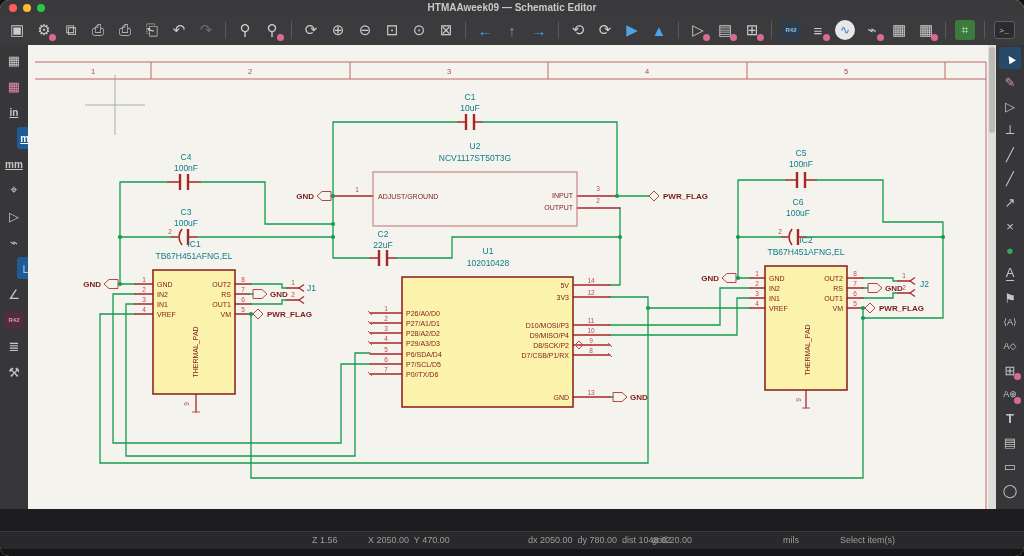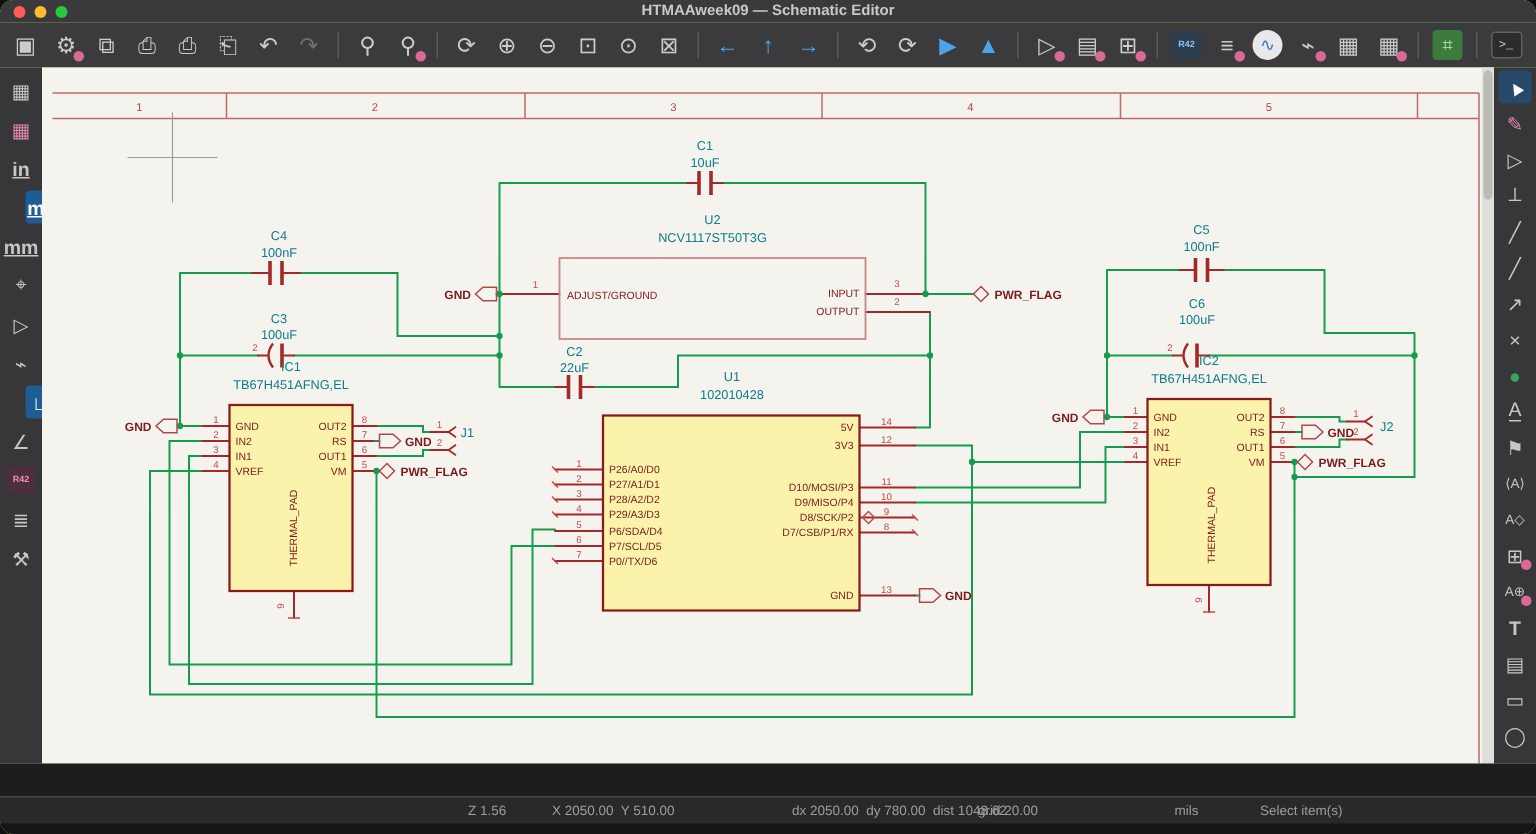--- a/index.html
+++ b/index.html
@@ -26,21 +26,21 @@
   .pcbchip{background:#3d7a3d;border-radius:3px;width:20px;height:20px;color:#bfe8bf;font-size:12px;}
   .termchip{background:#2c2c2e;border:1px solid #606062;border-radius:3px;width:19px;height:16px;
        font-family:"Liberation Mono",monospace;font-size:8px;color:#cfcfcf;}
   
   #tb-left{position:absolute;left:0;top:45px;width:28px;height:464px;background:#37373a;
            display:flex;flex-direction:column;align-items:center;padding-top:4px;box-sizing:border-box;gap:4px;}
   #tb-right{position:absolute;left:996px;top:45px;width:28px;height:464px;background:#37373a;
            display:flex;flex-direction:column;align-items:center;padding-top:2px;box-sizing:border-box;gap:2px;}
   .si{width:22px;height:22px;display:flex;align-items:center;justify-content:center;font-size:13px;
       color:#c6c6c6;border-radius:3px;position:relative;flex:none;}
-  .si.txt{font-size:13px;font-weight:bold;text-decoration:underline;}
+  .si.txt{font-size:10px;font-weight:bold;text-decoration:underline;}
   .si.active{background:#1f5c96;color:#fff;margin-left:27px;}
   .si.active2{background:#27496a;color:#fff;}
   .si.small{font-size:9px;}
   .pink{color:#e387ae}
   .underA{border-bottom:1px solid #c6c6c6;line-height:10px;height:12px;}
   .greenDot{color:#3aa45c}
   .cursorGlyph{transform:rotate(-32deg);display:inline-block;}
   
   #canvas{position:absolute;left:28px;top:45px;width:968px;height:464px;background:#f4f3ed;}
   #vscroll{position:absolute;left:988px;top:45px;width:8px;height:464px;background:#dededa;}
@@ -408,21 +408,21 @@
     </svg>
   </div>
 
   <div id="vscroll"></div>
   <div id="vthumb"></div>
 
   <div id="band"></div>
 
   <div id="statusbar">
     <span style="left:312px">Z 1.56</span>
-    <span style="left:368px">X 2050.00  Y 510.00</span>
+    <span style="left:368px">X 2050.00  Y 470.00</span>
     <span style="left:528px">dx 2050.00  dy 780.00  dist 1048.62</span>
     <span style="left:652px">grid 20.00</span>
     <span style="left:783px">mils</span>
     <span style="left:840px">Select item(s)</span>
   </div>
   <div id="bottomstrip"></div>
 
 </div>
 
 </body></html>

